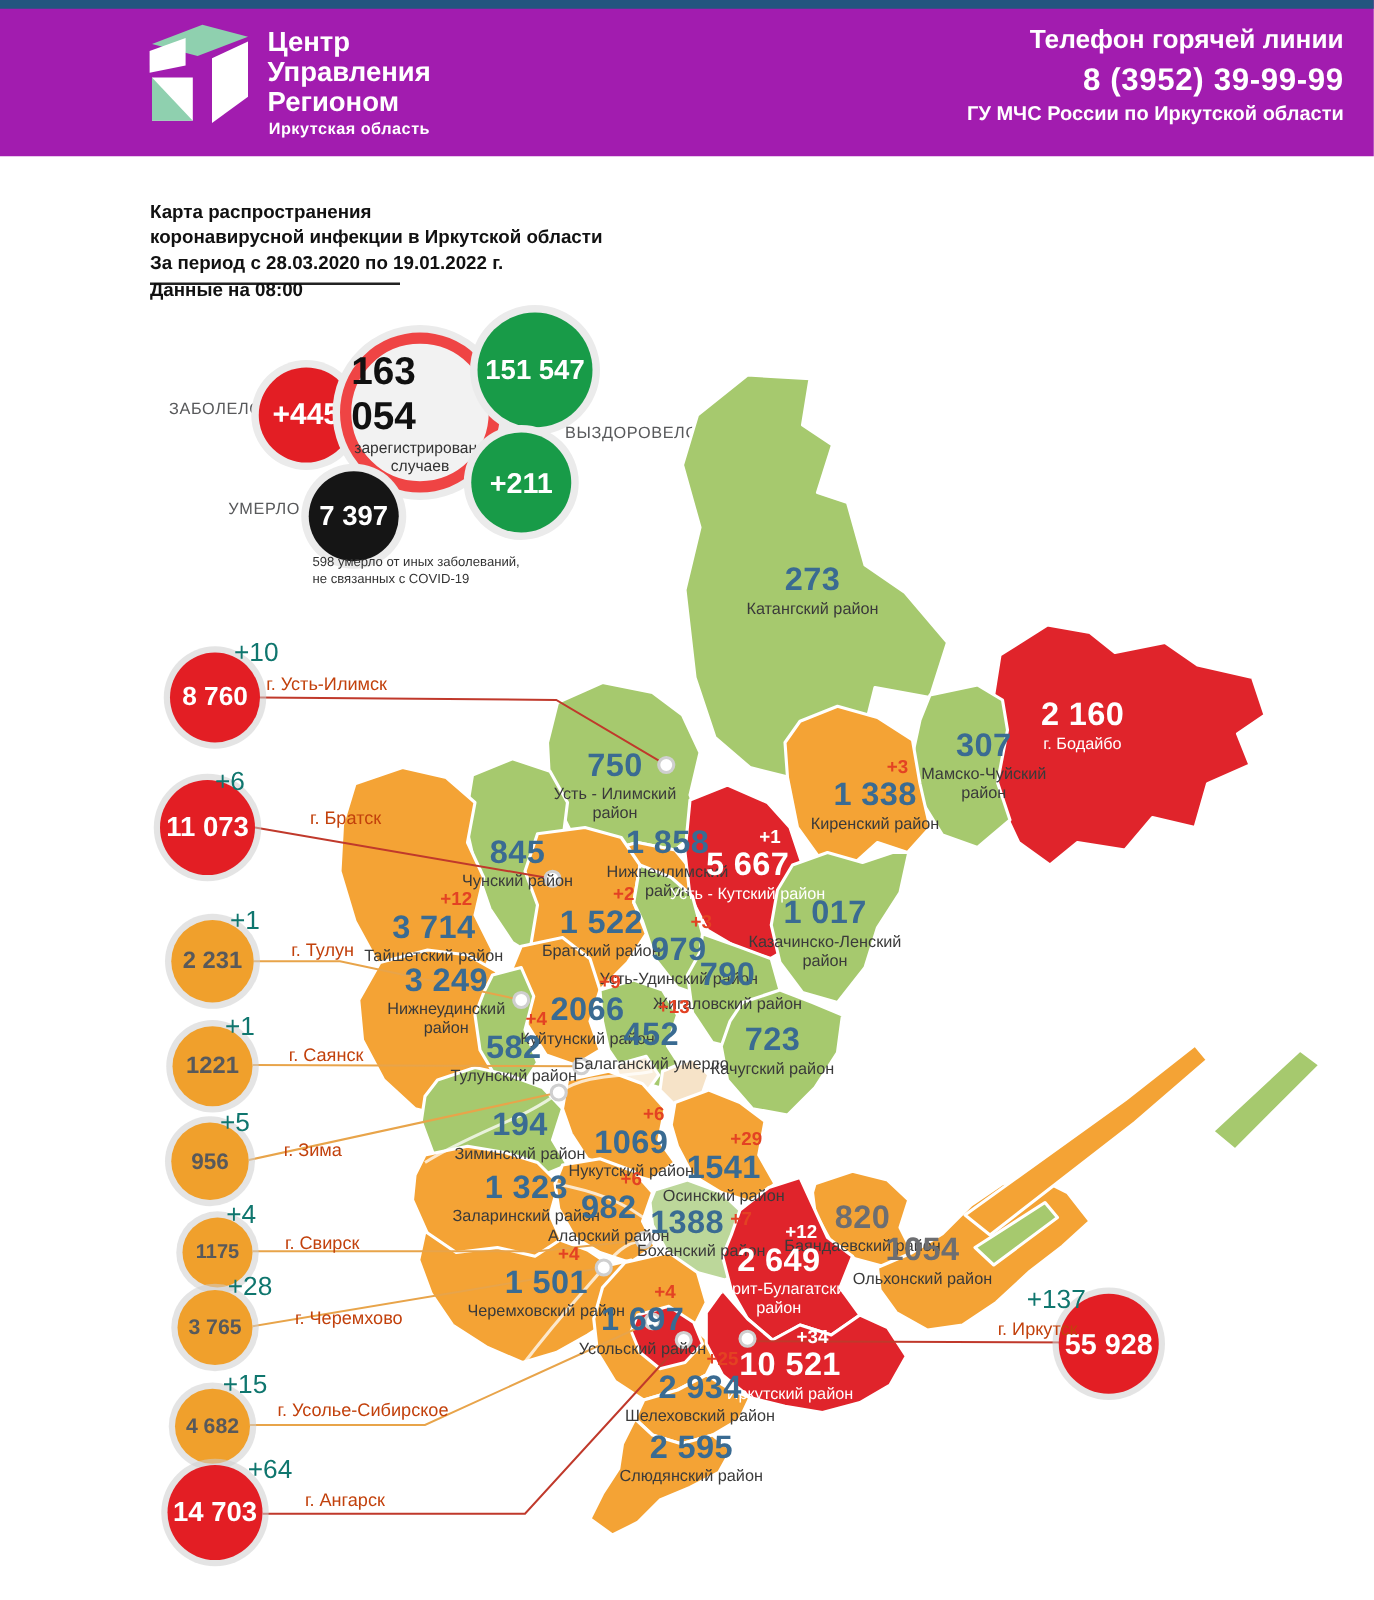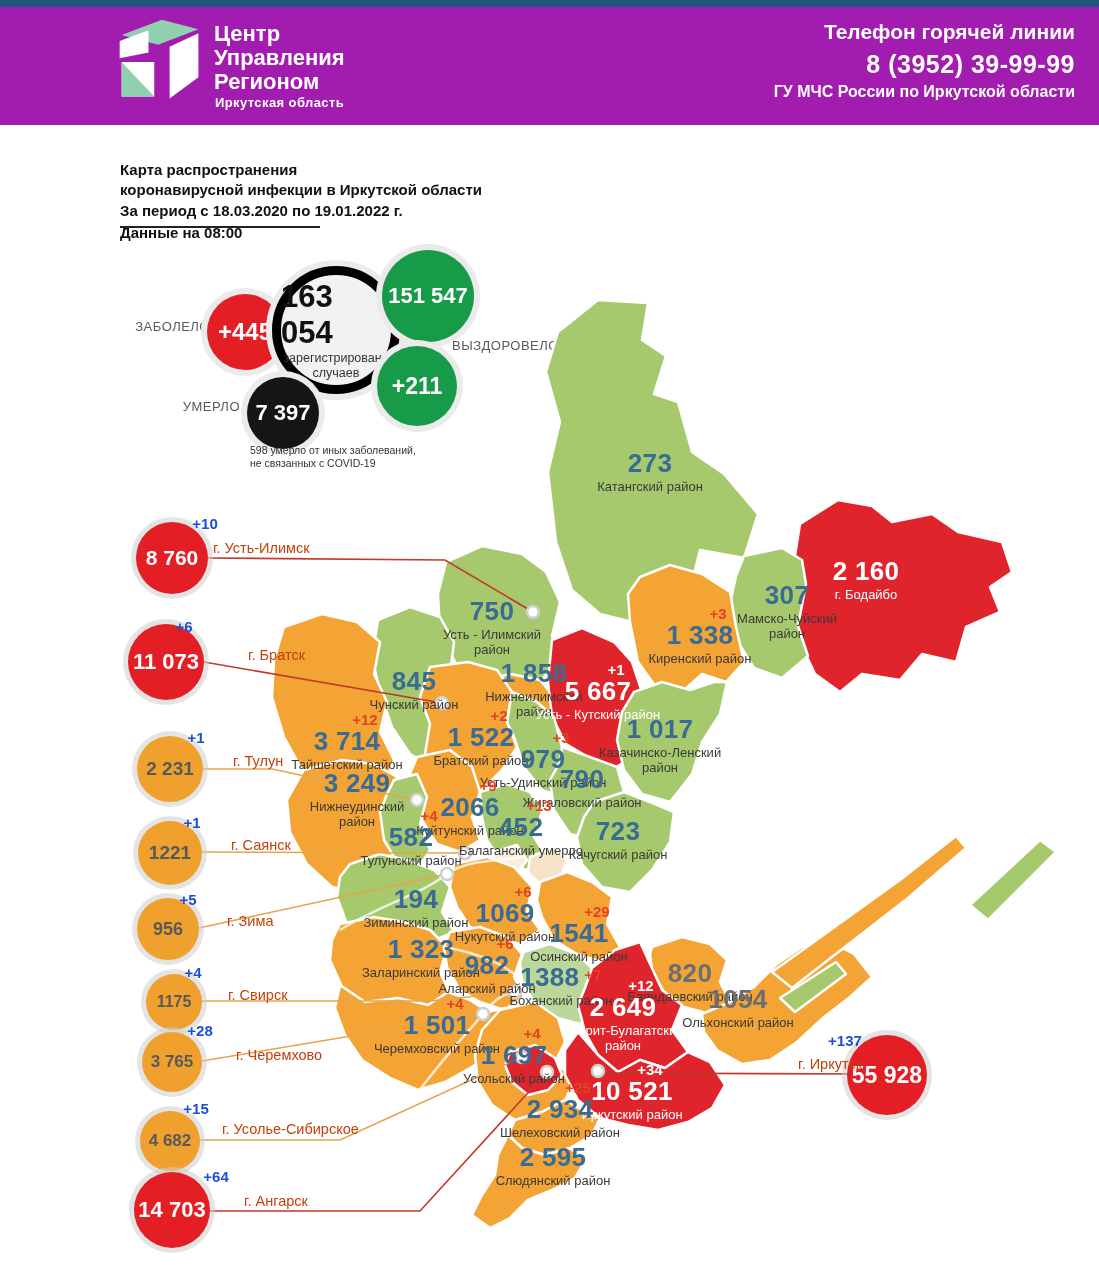--- a/index.html
+++ b/index.html
@@ -25,21 +25,21 @@
   .title-underline{width:200px;border-bottom:2px solid #222;margin-top:5px;}
   .updated{position:absolute;left:120px;top:224px;font-weight:700;font-size:15px;color:#111;}
 
   
   .stat-circle{position:absolute;border-radius:50%;display:flex;flex-direction:column;
                align-items:center;justify-content:center;font-weight:700;
                box-shadow:0 0 0 6px #ebebeb;}
   .sc-red{background:#e31e24;color:#fff;}
   .sc-green{background:#189b48;color:#fff;}
   .sc-black{background:#151515;color:#fff;}
-  .sc-main{background:#f2f2f2;border:9px solid #000000;color:#111;}
+  .sc-main{background:#f2f2f2;border:9px solid #ef4444;color:#111;}
   .sc-main .cap{font-weight:400;font-size:12.5px;color:#333;line-height:1.2;}
   .stat-label{position:absolute;font-size:13px;color:#58595b;font-weight:400;letter-spacing:.5px;}
   .stat-note{position:absolute;left:250px;top:444px;width:170px;font-size:10.5px;
              line-height:1.25;color:#333;}
 
   
   svg.map{position:absolute;left:0;top:0;}
   .map polygon,.map path{stroke:#fff;stroke-width:2.5;stroke-linejoin:round;}
   .c-orange{fill:#f4a335;} .c-green{fill:#a6c96e;} .c-lgreen{fill:#bcd79a;}
   .c-red{fill:#e0242b;} .c-pale1{fill:#f6e3c8;} .c-pale2{fill:#f2cdbe;} .c-pale3{fill:#faeedc;}
@@ -59,22 +59,22 @@
   .r-name{font-size:13px;color:#3a3a3a;line-height:1.18;max-width:132px;margin:2px auto 0;}
   .region-label.on-dark .r-value,.region-label.on-dark .r-name,
   .region-label.on-dark .r-delta,.region-label.on-dark .r-delta-inline{color:#fff;}
 
   
   .city-circle{position:absolute;border-radius:50%;display:flex;align-items:center;
                justify-content:center;font-weight:700;z-index:6;
                box-shadow:0 0 0 5px rgba(205,205,205,.55);}
   .city-circle.red{background:#e31e24;color:#fff;}
   .city-circle.orange{background:#f0a02c;color:#58595b;}
-  .city-delta{position:absolute;transform:translate(-50%,-50%);font-size:15px;font-weight:700;
-              color:#1d4ed8;z-index:7;}
+  .city-delta{position:absolute;transform:translate(-50%,-50%);font-size:21px;font-weight:400;
+              color:#0f766e;z-index:7;}
   .city-label{position:absolute;font-size:14.5px;color:#c2410c;z-index:7;white-space:nowrap;}
 </style>
 </head>
 <body>
 
 <div class="page">
 
   <div class="header">
     <svg class="logo" viewBox="0 0 100 100">
       <polygon points="10,22 52,6 90,16 48,32" fill="#8fd0af"></polygon>
@@ -92,21 +92,21 @@
     <div class="hotline">
       <div class="hl1">Телефон горячей линии</div>
       <div class="hl2">8 (3952) 39-99-99</div>
       <div class="hl3">ГУ МЧС России по Иркутской области</div>
     </div>
   </div>
 
   <div class="title-block">
     <div>Карта распространения</div>
     <div>коронавирусной инфекции в Иркутской области</div>
-    <div>За период с 18.03.2020 по 19.01.2022 г.</div>
+    <div>За период с 28.03.2020 по 19.01.2022 г.</div>
     <div class="title-underline"></div>
   </div>
   <div class="updated">Данные на 08:00</div>
 
   <div class="stat-label" style="left:120px;top:319px;width:90px;text-align:right;">ЗАБОЛЕЛО</div>
   <div class="stat-circle sc-red" style="left:207px;top:294px;width:76px;height:76px;font-size:24px;">+445</div>
   <div class="stat-circle sc-main" style="left:272px;top:266px;width:110px;height:110px;">
     <div style="font-size:31px;">163 054</div>
     <div class="cap">зарегистрировано</div>
     <div class="cap">случаев</div>

